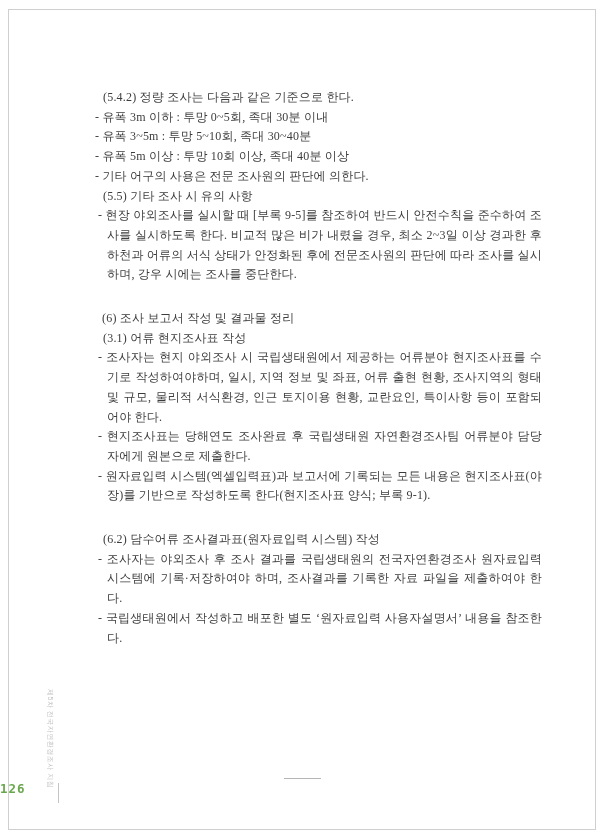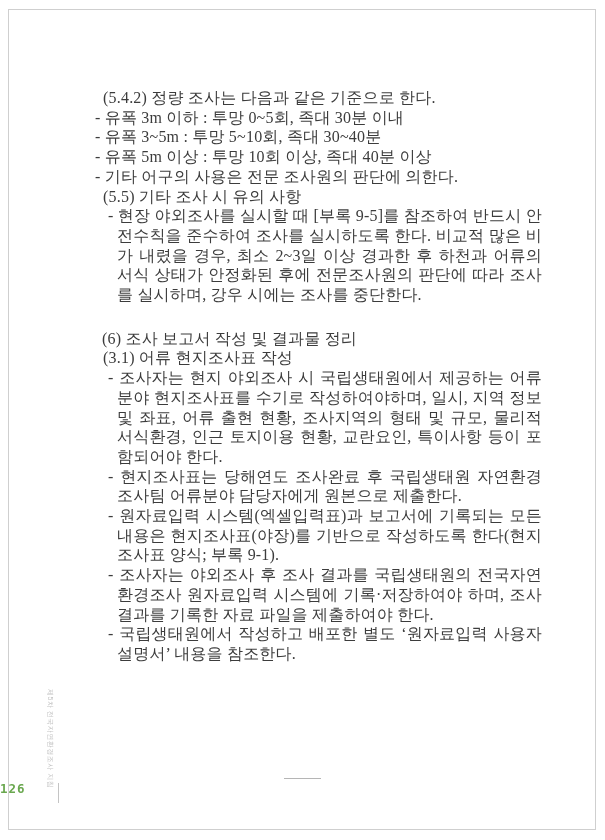--- a/index.html
+++ b/index.html
@@ -15,33 +15,33 @@
     position: absolute;
     left: 8px; top: 9px;
     width: 588px; height: 821px;
     border: 1px solid #cfcfcf;
     background: #ffffff;
   }
   .content {
     position: absolute;
     left: 95px; top: 88px;
     width: 447px;
-    font-size: 16px;
+    font-size: 12px;
     line-height: 19.7px;
     text-align: justify;
     letter-spacing: 0.2px;
   }
   .section { margin: 0; }
   .heading { margin-left: 8px; }
   .heading.level1 { margin-left: 7px; }
   .gap-sm { }
   .gap-lg { margin-top: 24px; }
   .item-plain { }
   .item-hang {
-    margin-left: 13px;
+    margin-left: 3px;
     padding-left: 9px;
     text-indent: -9px;
   }
   .sidebar-caption {
     position: absolute;
     left: 55px; top: 689px;
     transform: rotate(90deg);
     transform-origin: left top;
     font-size: 7px;
     letter-spacing: 0.5px;
@@ -98,20 +98,21 @@
   </div>
 
   <div class="section">
     <div class="heading gap-sm">(3.1) 어류 현지조사표 작성</div>
     <div class="item-hang">- 조사자는 현지 야외조사 시 국립생태원에서 제공하는 어류분야 현지조사표를 수기로 작성하여야하며, 일시, 지역 정보 및 좌표, 어류 출현 현황, 조사지역의 형태 및 규모, 물리적 서식환경, 인근 토지이용 현황, 교란요인, 특이사항 등이 포함되어야 한다.</div>
     <div class="item-hang">- 현지조사표는 당해연도 조사완료 후 국립생태원 자연환경조사팀 어류분야 담당자에게 원본으로 제출한다.</div>
     <div class="item-hang">- 원자료입력 시스템(엑셀입력표)과 보고서에 기록되는 모든 내용은 현지조사표(야장)를 기반으로 작성하도록 한다(현지조사표 양식; 부록 9-1).</div>
   </div>
 
   <div class="section">
+    <div class="heading gap-lg">(6.2) 담수어류 조사결과표(원자료입력 시스템) 작성</div>
     <div class="item-hang">- 조사자는 야외조사 후 조사 결과를 국립생태원의 전국자연환경조사 원자료입력 시스템에 기록·저장하여야 하며, 조사결과를 기록한 자료 파일을 제출하여야 한다.</div>
     <div class="item-hang">- 국립생태원에서 작성하고 배포한 별도 ‘원자료입력 사용자설명서’ 내용을 참조한다.</div>
   </div>
 
 </div>
 
 <div class="sidebar-caption">제5차 전국자연환경조사 지침</div>
 <div class="sidebar-rule"></div>
 
 <div class="footer">

